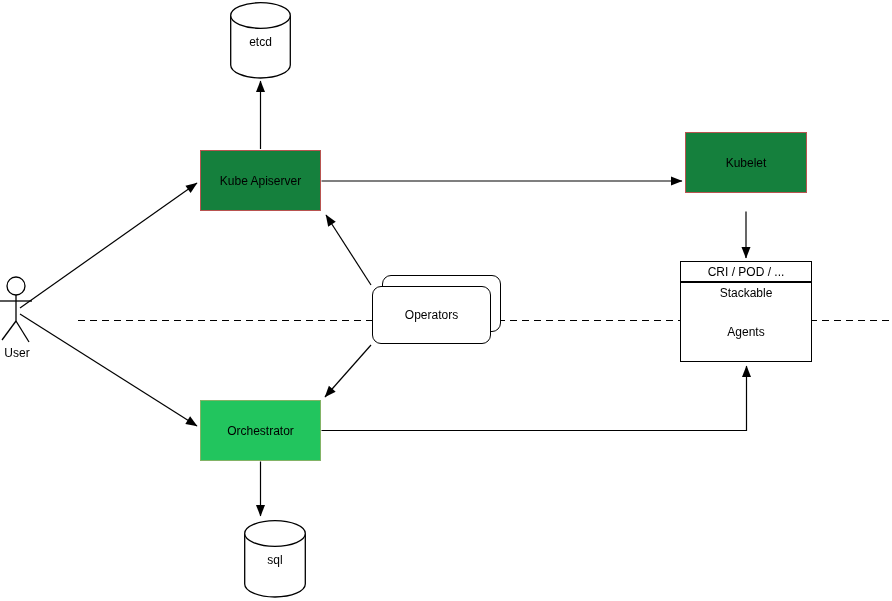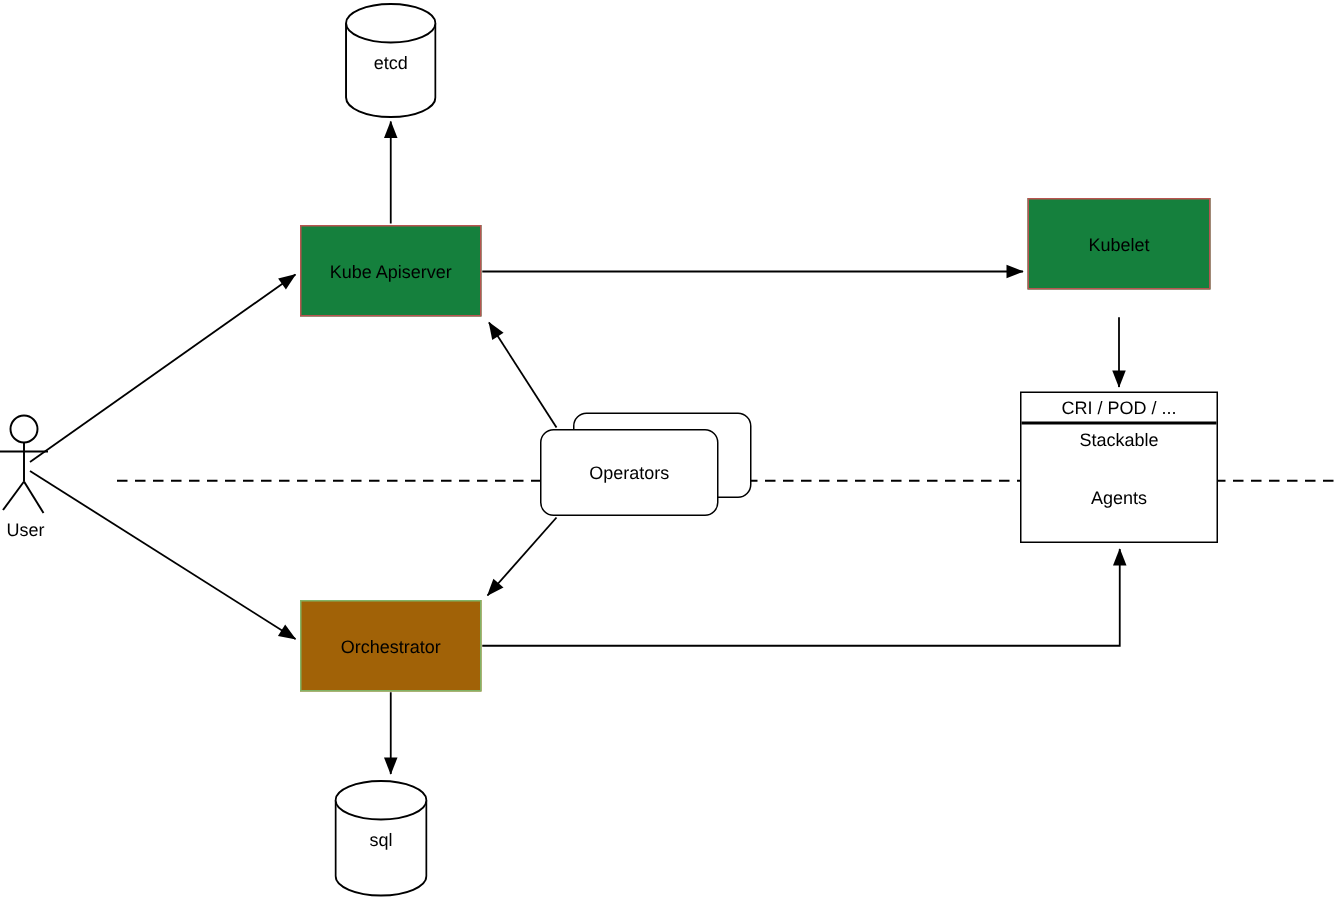--- a/index.html
+++ b/index.html
@@ -13,21 +13,21 @@
   }
   .layer{position:absolute;left:0;top:0;width:892px;height:601px;}
   .layer.under{z-index:0;}
   .layer.over{z-index:2;pointer-events:none;}
   .node{position:absolute;z-index:1;box-sizing:border-box;}
   .box{
     display:flex;align-items:center;justify-content:center;
     text-align:center;border:1px solid #000;background:#fff;
   }
   .box.pink{background:#15803d;border-color:#b85450;}
-  .box.green{background:#a16207;border-color:#82b366;}
+  .box.green{background:#22c55e;border-color:#82b366;}
   .rounded{border:1px solid #000;border-radius:9px;background:#fff;}
   .agents-box{border:1px solid #000;background:#fff;display:flex;flex-direction:column;}
   .agents-row{display:flex;align-items:center;justify-content:center;text-align:right;}
   .agents-row.top{height:19px;border-bottom:1px solid #000;flex:0 0 auto;}
   .agents-row.mid{flex:1 1 auto;}
   .agents-row.bot{height:19px;border-top:1px solid #000;flex:0 0 auto;}
   .cyl-label{
     position:absolute;left:0;right:0;top:33px;
     text-align:center;z-index:1;
   }
@@ -55,35 +55,35 @@
 
   <div class="node box pink" style="left:200px;top:150px;width:121px;height:61px;">
     <span>Kube Apiserver</span>
   </div>
 
   <div class="node box pink" style="left:685px;top:132px;width:122px;height:61px;">
     <span>Kubelet</span>
   </div>
 
   <div class="node rounded" style="left:382px;top:275px;width:119px;height:57px;"></div>
-  <div class="node rounded box" style="left:360px;top:286px;width:119px;height:58px;border-color:#000;background:#fff;">
+  <div class="node rounded box" style="left:372px;top:286px;width:119px;height:58px;border-color:#000;background:#fff;">
     <span>Operators</span>
   </div>
 
   <div class="node agents-box" style="left:680px;top:261px;width:132px;height:101px;">
     <div class="agents-row top">CRI / POD / ...</div>
     <div class="agents-row bot">Stackable</div>
     <div class="agents-row mid">Agents</div>
   </div>
 
   <div class="node box green" style="left:200px;top:400px;width:121px;height:61px;">
     <span>Orchestrator</span>
   </div>
 
-  <div class="node" style="left:223px;top:520px;width:62px;height:78px;">
+  <div class="node" style="left:244px;top:520px;width:62px;height:78px;">
     <svg class="shape-svg" width="62" height="78" viewBox="0 0 62 78">
       <path d="M 0.7 13.5 L 0.7 64 A 30.3 13 0 0 0 61.3 64 L 61.3 13.5" fill="#ffffff" stroke="#000" stroke-width="1.3"></path>
       <ellipse cx="31" cy="13.5" rx="30.3" ry="12.8" fill="#ffffff" stroke="#000" stroke-width="1.3"></ellipse>
     </svg>
     <div class="cyl-label">sql</div>
   </div>
 
   <div class="node" style="left:0px;top:274px;width:34px;height:70px;">
     <svg class="shape-svg" width="34" height="70" viewBox="0 0 34 70">
       <circle cx="16" cy="12" r="9" fill="none" stroke="#000" stroke-width="1.3"></circle>

